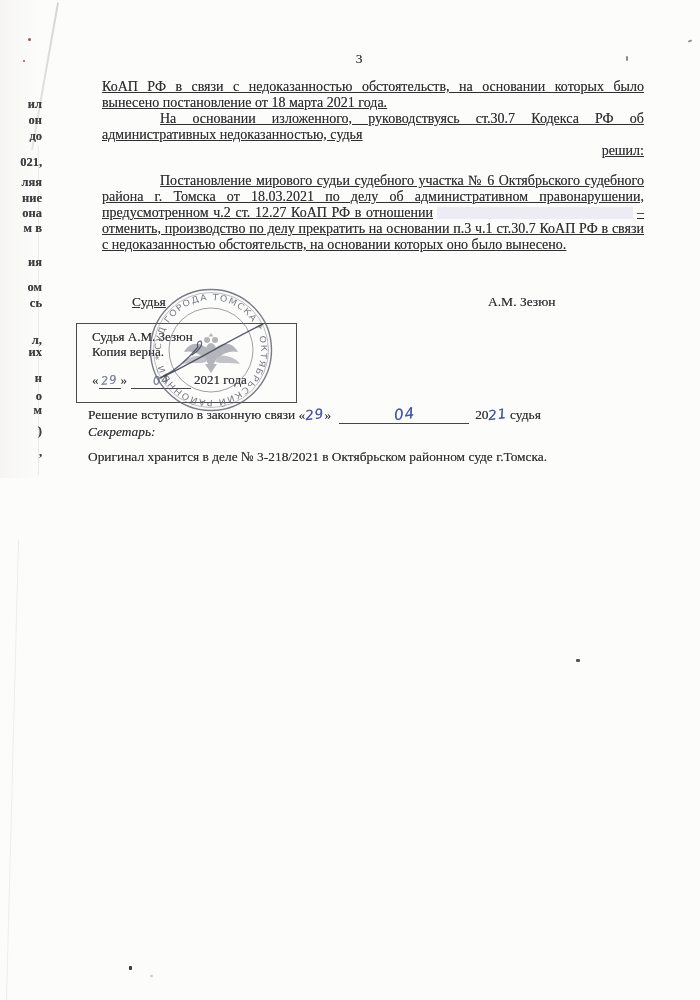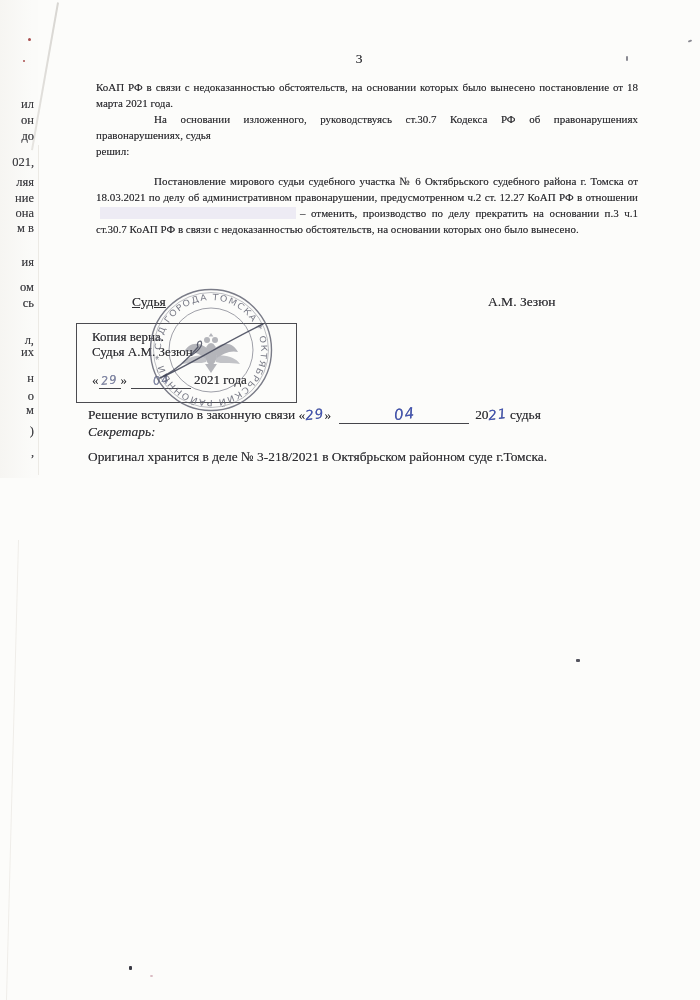--- a/index.html
+++ b/index.html
@@ -26,39 +26,39 @@
     transform:rotate(10deg);transform-origin:bottom left;
   }
   .edge-vertical{
     position:absolute;left:38px;top:145px;width:1px;height:330px;
     background:#eceae5;
   }
   .edge-lower{
     position:absolute;left:12px;top:540px;width:1px;height:460px;
     background:#efede9;transform:rotate(1.5deg);
   }
-  .margin-col{position:absolute;left:0;top:0;width:37px;height:480px;}
+  .margin-col{position:absolute;left:8px;top:0;width:37px;height:480px;font-weight:bold;}
   .margin-col span{
     position:absolute;right:3px;
     font-size:12.5px;color:#3c3c40;white-space:nowrap;
     text-shadow:0 0 .4px rgba(40,40,45,.5);
   }
   
   .printed{text-shadow:0 0 .45px rgba(35,35,40,.55);}
   .page-number{
     position:absolute;left:88px;top:51px;width:542px;
     text-align:center;font-size:13.5px;
   }
   .body-block{
-    position:absolute;left:96px;top:79px;width:542px;
-    font-size:11px;line-height:16px;text-align:justify;
+    position:absolute;left:102px;top:79px;width:542px;
+    font-size:14px;line-height:16px;text-align:justify;text-decoration:underline;
   }
   .body-block p{margin:0;}
   .body-block p.indented{text-indent:58px;}
-  .decision-word{text-align:left;text-indent:0 !important;margin:0;}
+  .decision-word{text-align:right;text-indent:0 !important;margin:0;}
   .ruling-par{margin-top:14px !important;}
   .redaction{
     display:inline-block;width:196px;height:12px;
     background:#edebf4;vertical-align:-2px;margin:0 4px;
   }
   
   .judge-row{position:absolute;left:0;top:294px;width:700px;font-size:13.5px;}
   .judge-label{position:absolute;left:132px;top:0;text-decoration:underline;}
   .judge-name{position:absolute;left:488px;top:0;}
   
@@ -136,33 +136,33 @@
     <span style="top:389px">о</span>
     <span style="top:403px">м</span>
     <span style="top:424px">)</span>
     <span style="top:445px">,</span>
   </div>
 
   <div class="page-number printed">3</div>
 
   <div class="body-block printed">
     <p>КоАП РФ в связи с недоказанностью обстоятельств, на основании которых было вынесено постановление от 18 марта 2021 года.</p>
-    <p class="indented">На основании изложенного, руководствуясь ст.30.7 Кодекса РФ об правонарушениях правонарушениях, судья</p>
+    <p class="indented">На основании изложенного, руководствуясь ст.30.7 Кодекса РФ об административных недоказанностью, судья</p>
     <p class="decision-word">решил:</p>
     <p class="indented ruling-par"><span>Постановление мирового судьи судебного участка № 6 Октябрьского судебного района г. Томска от 18.03.2021 по делу об административном правонарушении, предусмотренном ч.2 ст. 12.27 КоАП РФ в отношении</span><span class="redaction"></span><span>– отменить, производство по делу прекратить на основании п.3 ч.1 ст.30.7 КоАП РФ в связи с недоказанностью обстоятельств, на основании которых  оно было вынесено.</span></p>
   </div>
 
   <div class="judge-row printed">
     <span class="judge-label">Судья</span>
     <span class="judge-name">А.М. Зезюн</span>
   </div>
 
   <div class="copy-box printed">
+    <div>Судья А.М. Зезюн</div>
     <div>Копия верна.</div>
-    <div>Судья А.М. Зезюн</div>
     <div class="date-line">
       <span>«</span><span class="u-small"><span class="hand hand-muted">29</span></span><span>»</span><span class="u-mid"><span class="hand hand-muted">04</span></span><span>2021 года</span>
     </div>
   </div>
 
   <svg class="stamp" width="128" height="130" viewBox="0 0 128 130">
     <circle cx="64" cy="65" r="60.5" fill="none" stroke="#5d5f6e" stroke-width="1.4"></circle>
     <circle cx="64" cy="65" r="57.5" fill="none" stroke="#5d5f6e" stroke-width="0.7" opacity="0.7"></circle>
     <circle cx="64" cy="65" r="42" fill="none" stroke="#5d5f6e" stroke-width="0.9" opacity="0.8"></circle>
     <defs>

